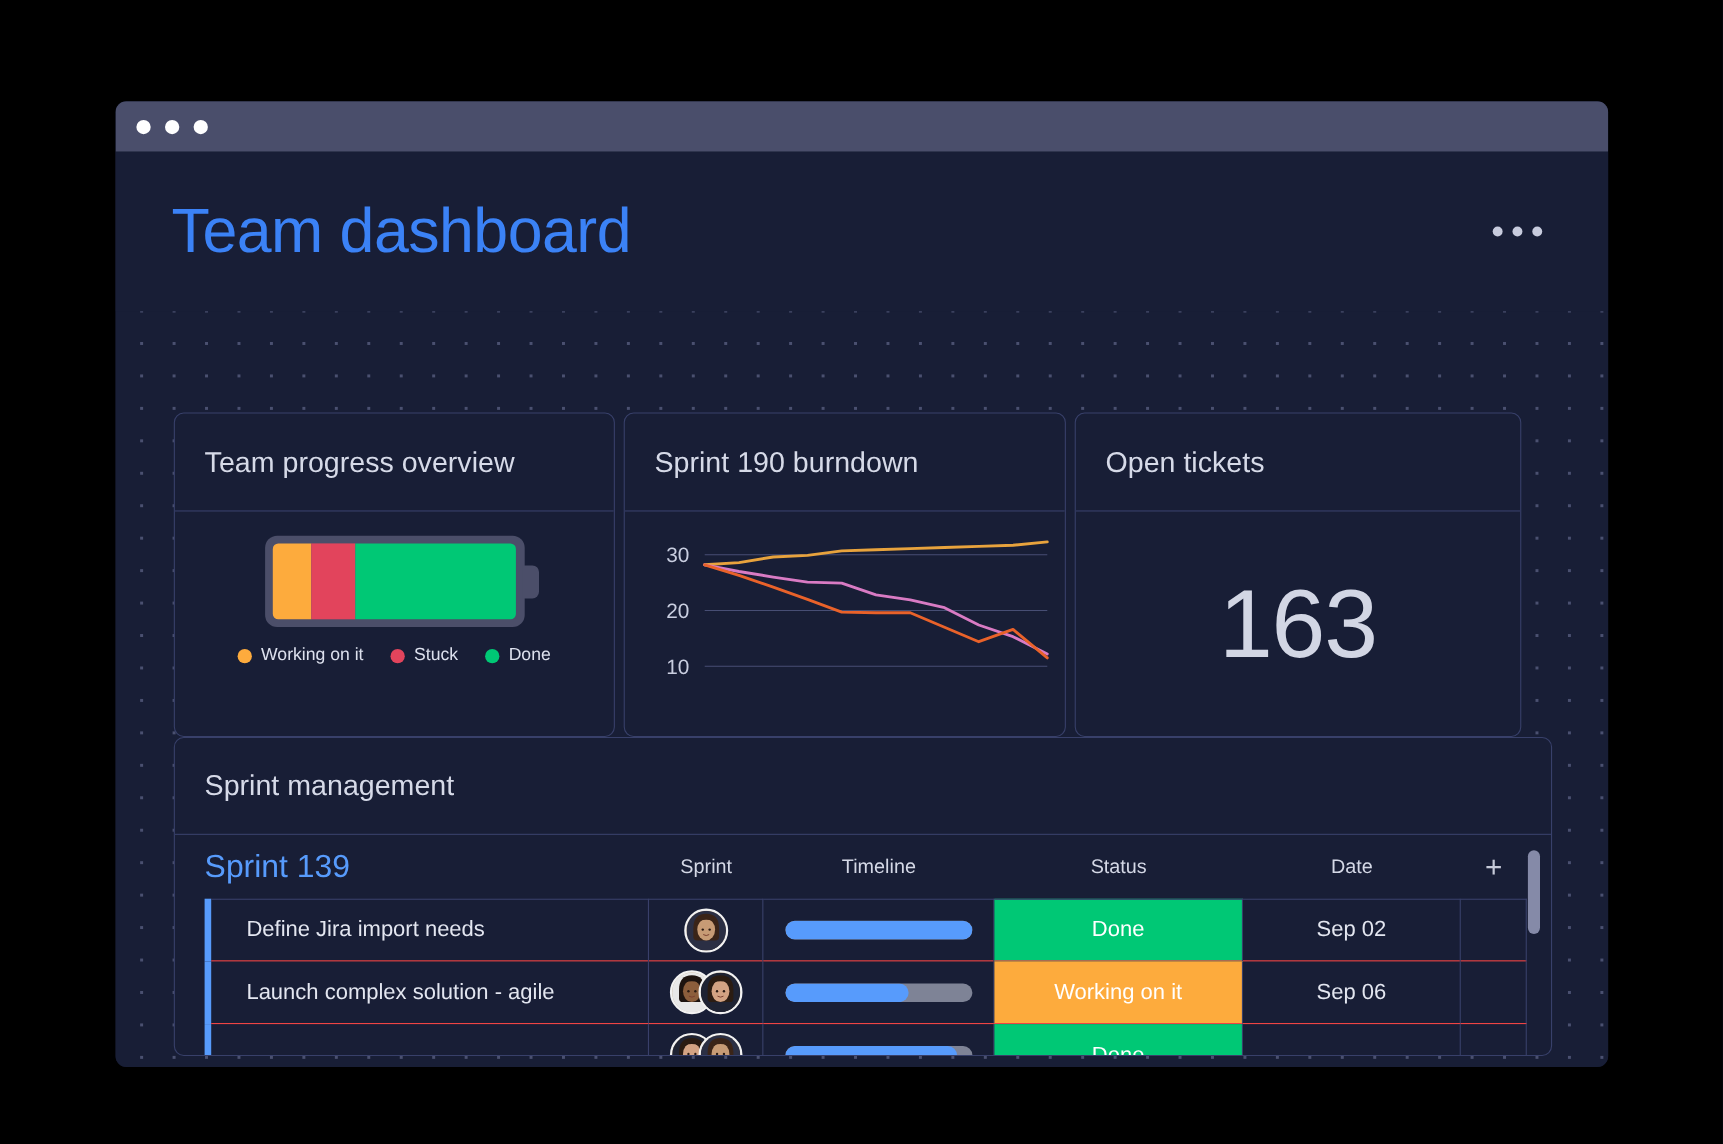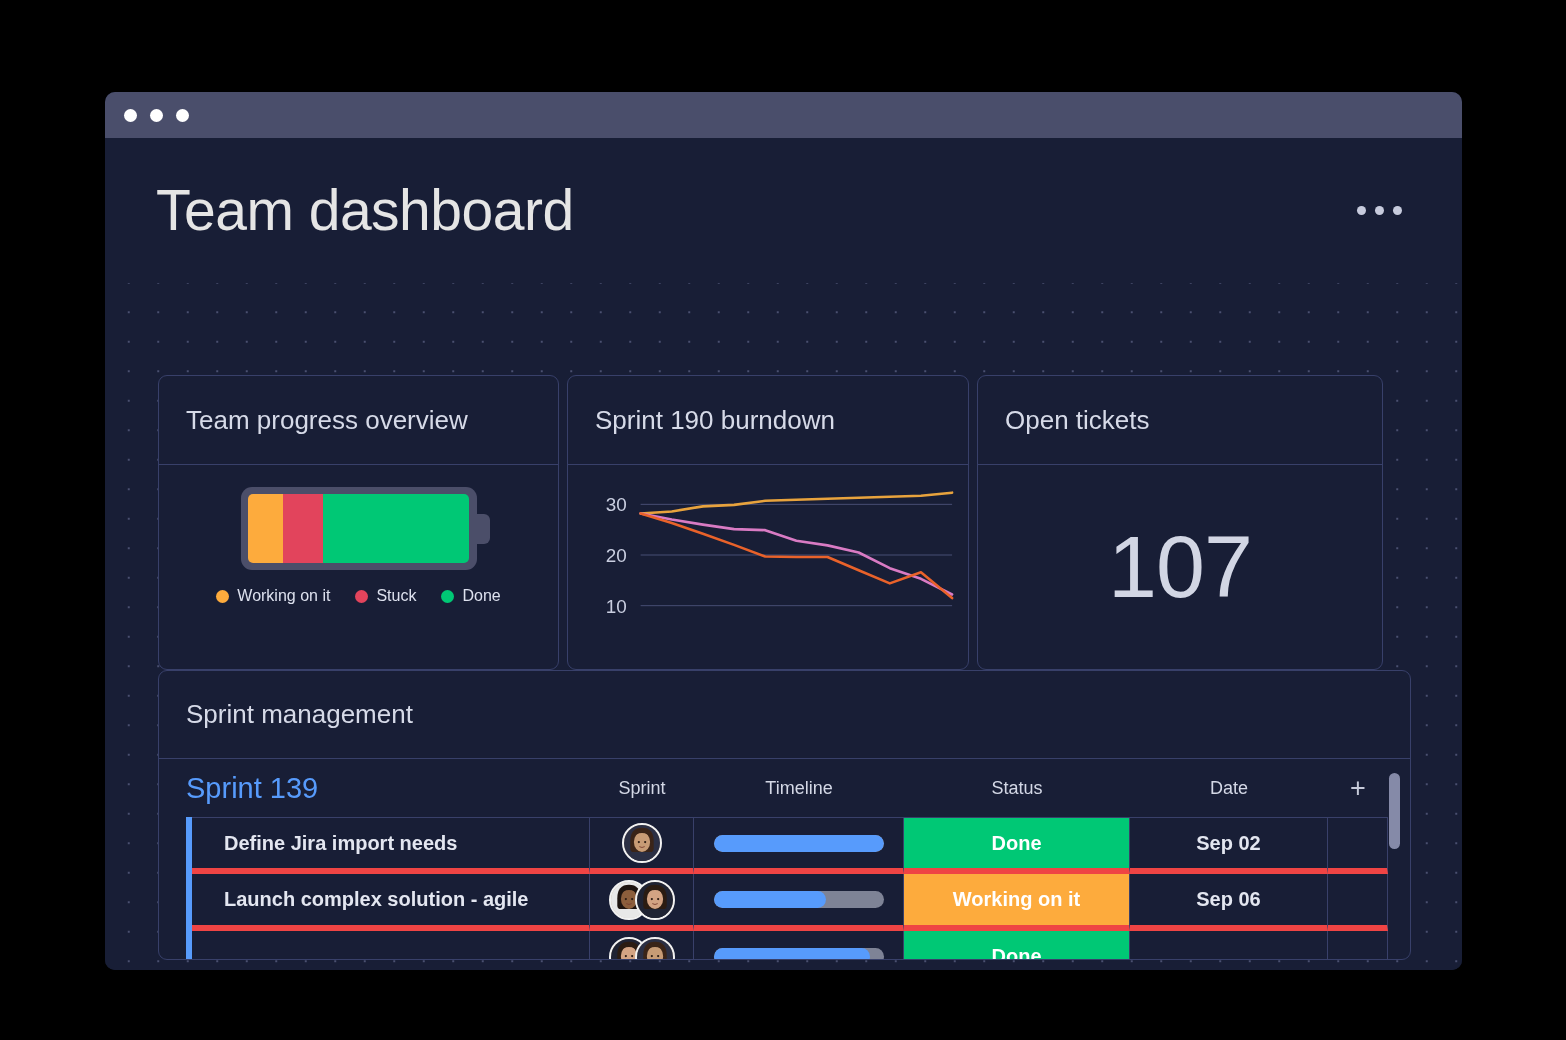--- a/index.html
+++ b/index.html
@@ -55,21 +55,21 @@
     width: 100%;
     height: 145px;
     background: #181E36;
     display: flex;
     align-items: center;
     padding: 0 56px 0 51px;
   }
   .page-title {
     font-size: 57px;
     font-weight: 500;
-    color: #e5e5e5;
+    color: #3b82f6;
     letter-spacing: -0.5px;
     line-height: 1;
   }
   .overflow-menu {
     margin-left: auto;
     display: flex;
     gap: 9px;
     align-items: center;
     padding: 10px 4px;
     cursor: pointer;
@@ -261,26 +261,25 @@
     height: 57px;
     position: relative;
   }
   .row-accent {
     width: 6px;
     background: #579BFC;
     flex: none;
   }
   .cell {
     border-right: 1px solid #39406A;
-    border-bottom: 6px solid #ef4444;
+    border-bottom: 1px solid #ef4444;
     display: flex;
     align-items: center;
     justify-content: center;
     flex: none;
-    font-weight: bold;
   }
   .row:first-child .cell { border-top: 1px solid #39406A; }
   .cell-name {
     width: 398px;
     justify-content: flex-start;
     padding-left: 32px;
     font-size: 20px;
     color: #E3E6F0;
   }
   .cell-owner    { width: 104px; }
@@ -405,21 +404,21 @@
               </svg>
           </div>
         </div>
       </div>
 
       <div class="card card-tickets">
         <div class="card-head">
           <div class="card-title">Open tickets</div>
         </div>
         <div class="card-body">
-          <div class="bignum">107</div>
+          <div class="bignum">163</div>
         </div>
       </div>
 
     </div>
 
     <div class="panel">
       <div class="panel-head">
         <div class="panel-title">Sprint management</div>
       </div>
 

